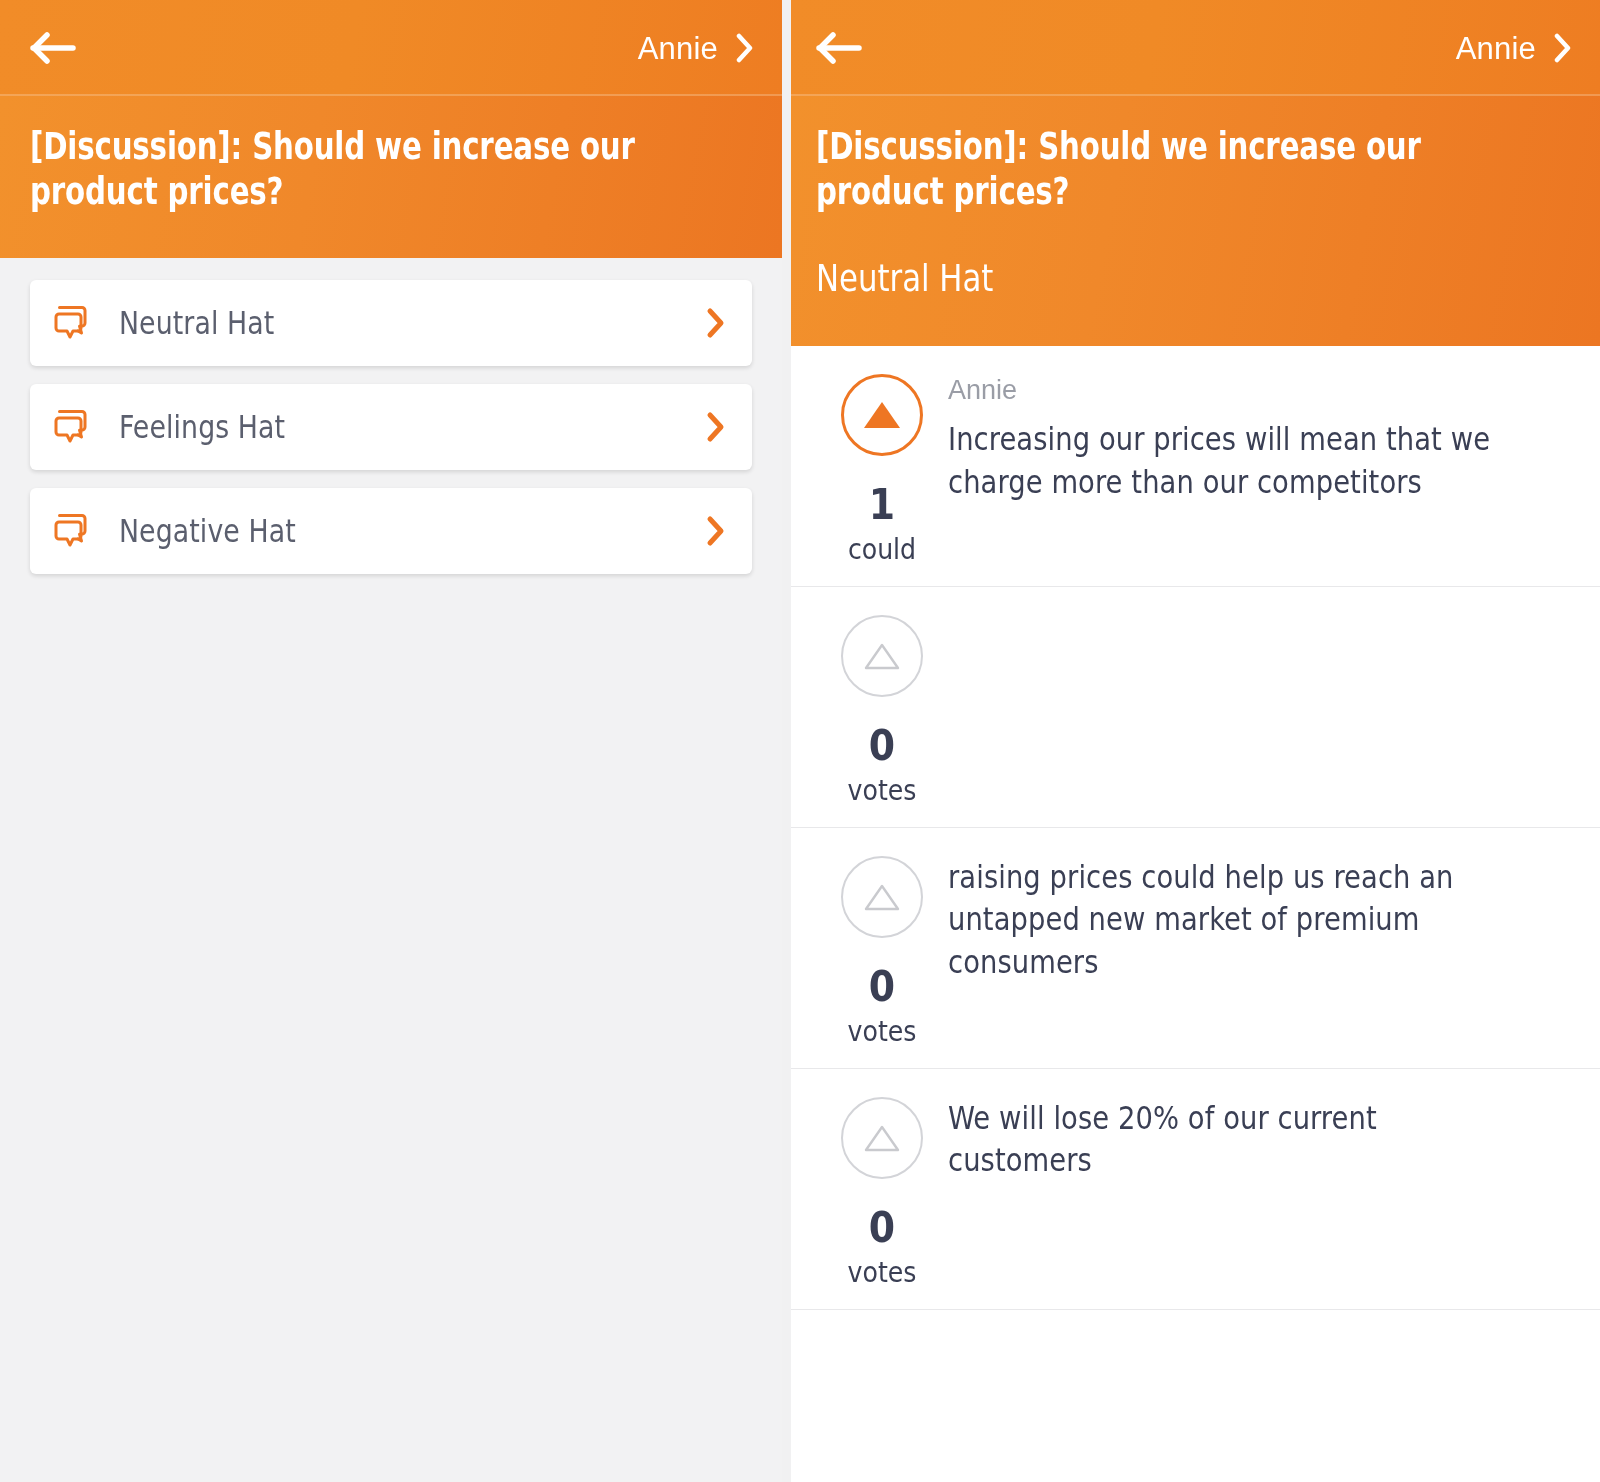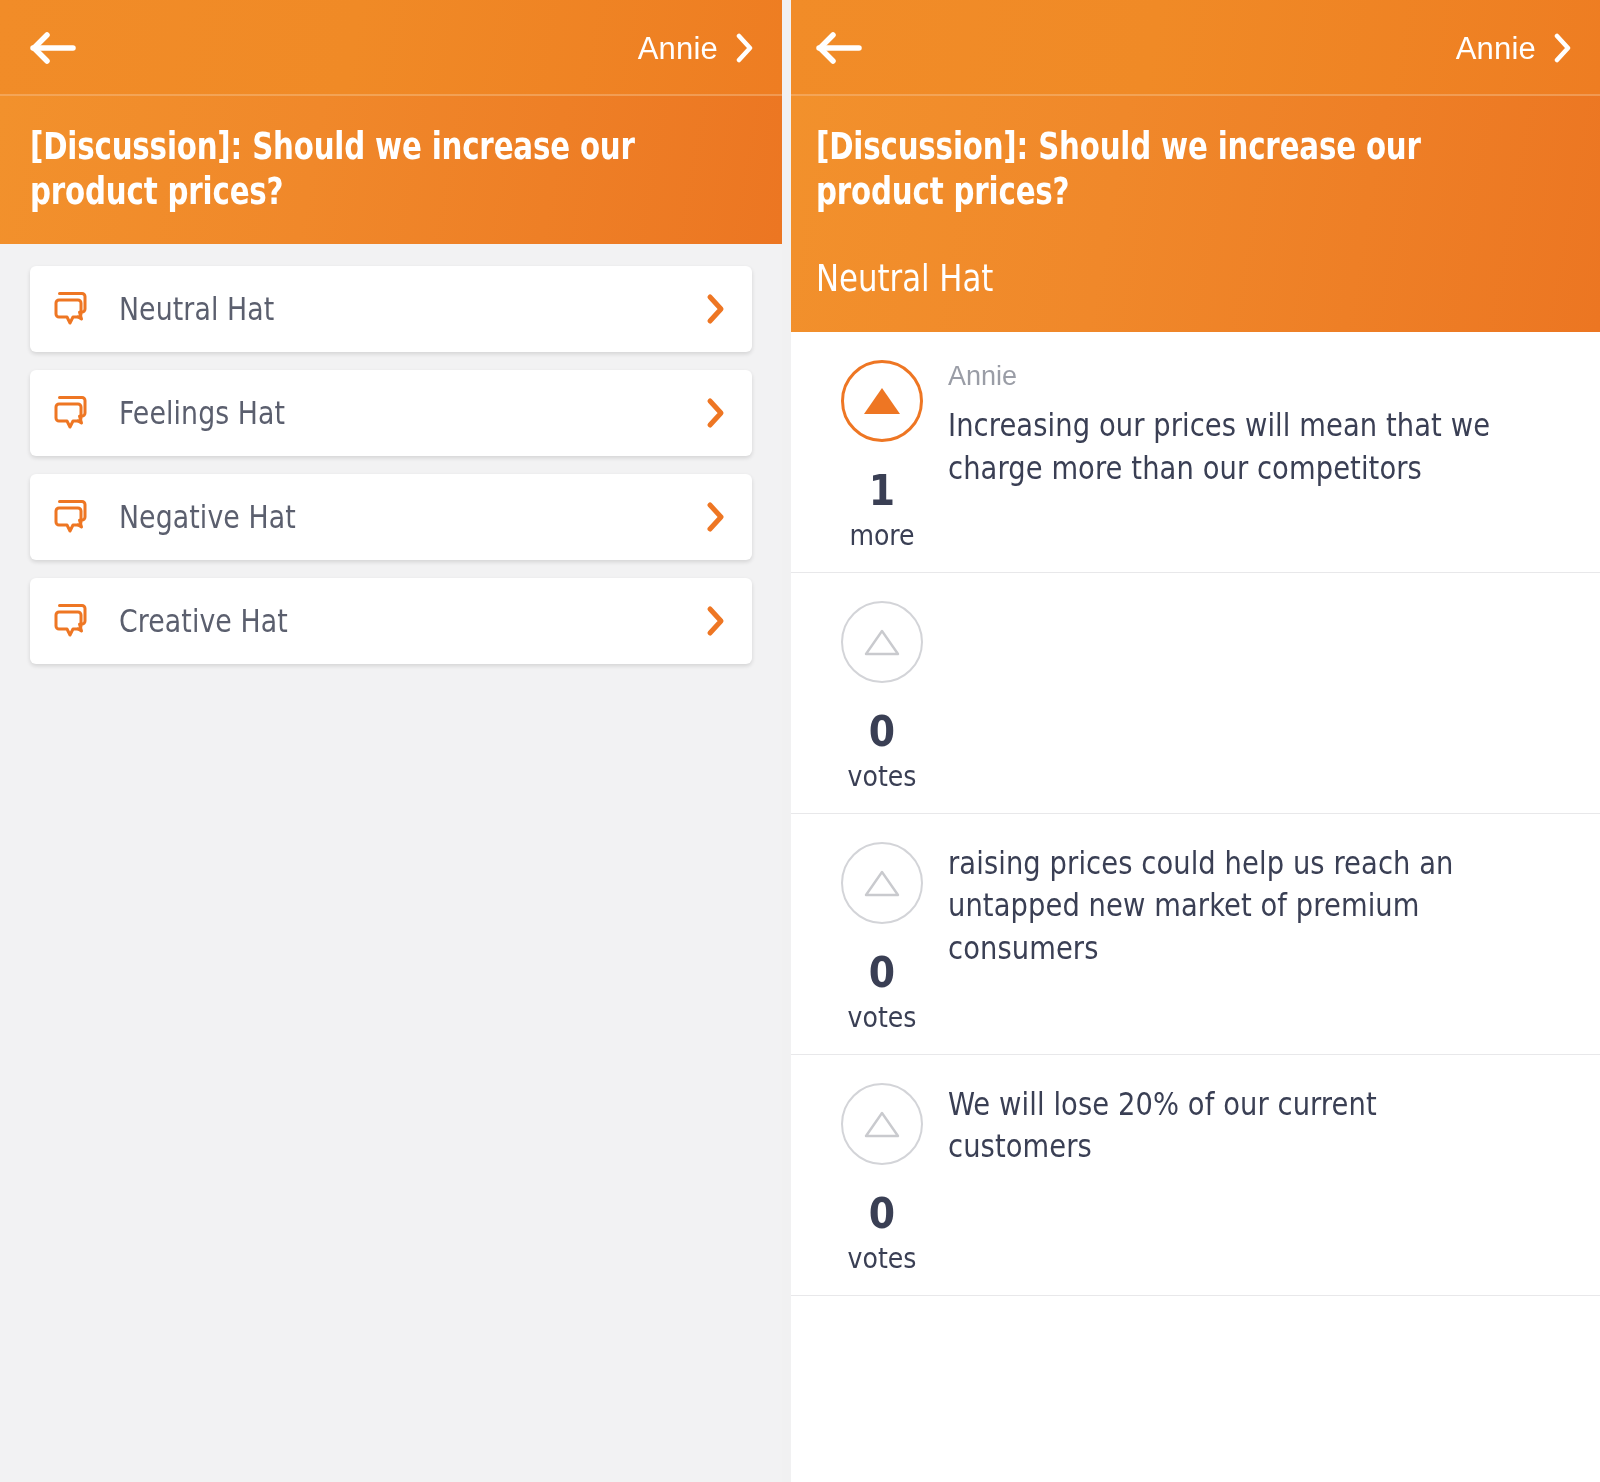--- a/index.html
+++ b/index.html
@@ -57,21 +57,21 @@
     font-size: 31px;
     font-weight: 400;
     letter-spacing: .2px;
     line-height: 1;
   }
   .chev-white { width: 18px; height: 30px; display: block; }
 
   
   .title-block {
     background: linear-gradient(100deg, #f2912c 0%, #f0882a 40%, #ec7622 100%);
-    padding: 28px 30px 30px 30px;
+    padding: 28px 30px 44px 30px;
   }
   .discussion-title {
     color: #ffffff;
     font-family: "Liberation Sans Narrow", "DejaVu Sans Condensed", "Liberation Sans", sans-serif;
     font-size: 37px;
     font-weight: 700;
     line-height: 1.22;
     letter-spacing: -0.2px;
     max-width: 700px;
     transform: scaleX(0.88);
@@ -283,35 +283,20 @@
         </span>
         <span class="hat-label">Negative Hat</span>
         <span>
           <svg class="chev-orange" viewBox="0 0 20 32" fill="none">
             <path d="M4 4 L15 16 L4 28" stroke="#ee7623" stroke-width="5" stroke-linecap="round" stroke-linejoin="round"></path>
           </svg>
         </span>
       </div>
 
 
-      <div class="hat-card">
-        <span>
-          <svg class="hat-icon" viewBox="0 0 40 40" fill="none">
-            <path d="M7.5 4.5 H30 a3 3 0 0 1 3 3 V20 a3 3 0 0 1 -3 3 H26" stroke="#ee7623" stroke-width="3" stroke-linecap="round" stroke-linejoin="round" fill="none"></path>
-            <path d="M7 11 H26 a3 3 0 0 1 3 3 V25 a3 3 0 0 1 -3 3 H21 L18 34 L15 28 H7 a3 3 0 0 1 -3 -3 V14 a3 3 0 0 1 3 -3 Z" stroke="#ee7623" stroke-width="3" stroke-linejoin="round" fill="#ffffff"></path>
-            <path d="M27.5 23.2 L29.5 30 L26.2 27.9" stroke="#ee7623" stroke-width="3" stroke-linecap="round" stroke-linejoin="round" fill="#ffffff"></path>
-          </svg>
-        </span>
-        <span class="hat-label">Creative Hat</span>
-        <span>
-          <svg class="chev-orange" viewBox="0 0 20 32" fill="none">
-            <path d="M4 4 L15 16 L4 28" stroke="#ee7623" stroke-width="5" stroke-linecap="round" stroke-linejoin="round"></path>
-          </svg>
-        </span>
-      </div>
 
 
     </div>
   </div>
 
   <div class="panel-gap"></div>
 
   <div class="panel panel-right">
     <div class="left-edge-strip"></div>
 
@@ -343,21 +328,21 @@
       <div class="answer-row">
         <div class="vote-col">
           <div class="vote-btn active">
             <span>
               <svg class="tri" viewBox="0 0 42 36">
                 <path d="M21 5 L39 31 L3 31 Z" fill="#ee7623"></path>
               </svg>
             </span>
           </div>
           <div class="vote-count">1</div>
-          <div class="vote-word">more</div>
+          <div class="vote-word">could</div>
         </div>
         <div class="answer-body">
           <div class="answer-author">Annie</div>
           <div class="answer-text">Increasing our prices will mean that we charge more than our competitors</div>
         </div>
       </div>
 
       <div class="answer-row">
         <div class="vote-col">
           <div class="vote-btn inactive">

